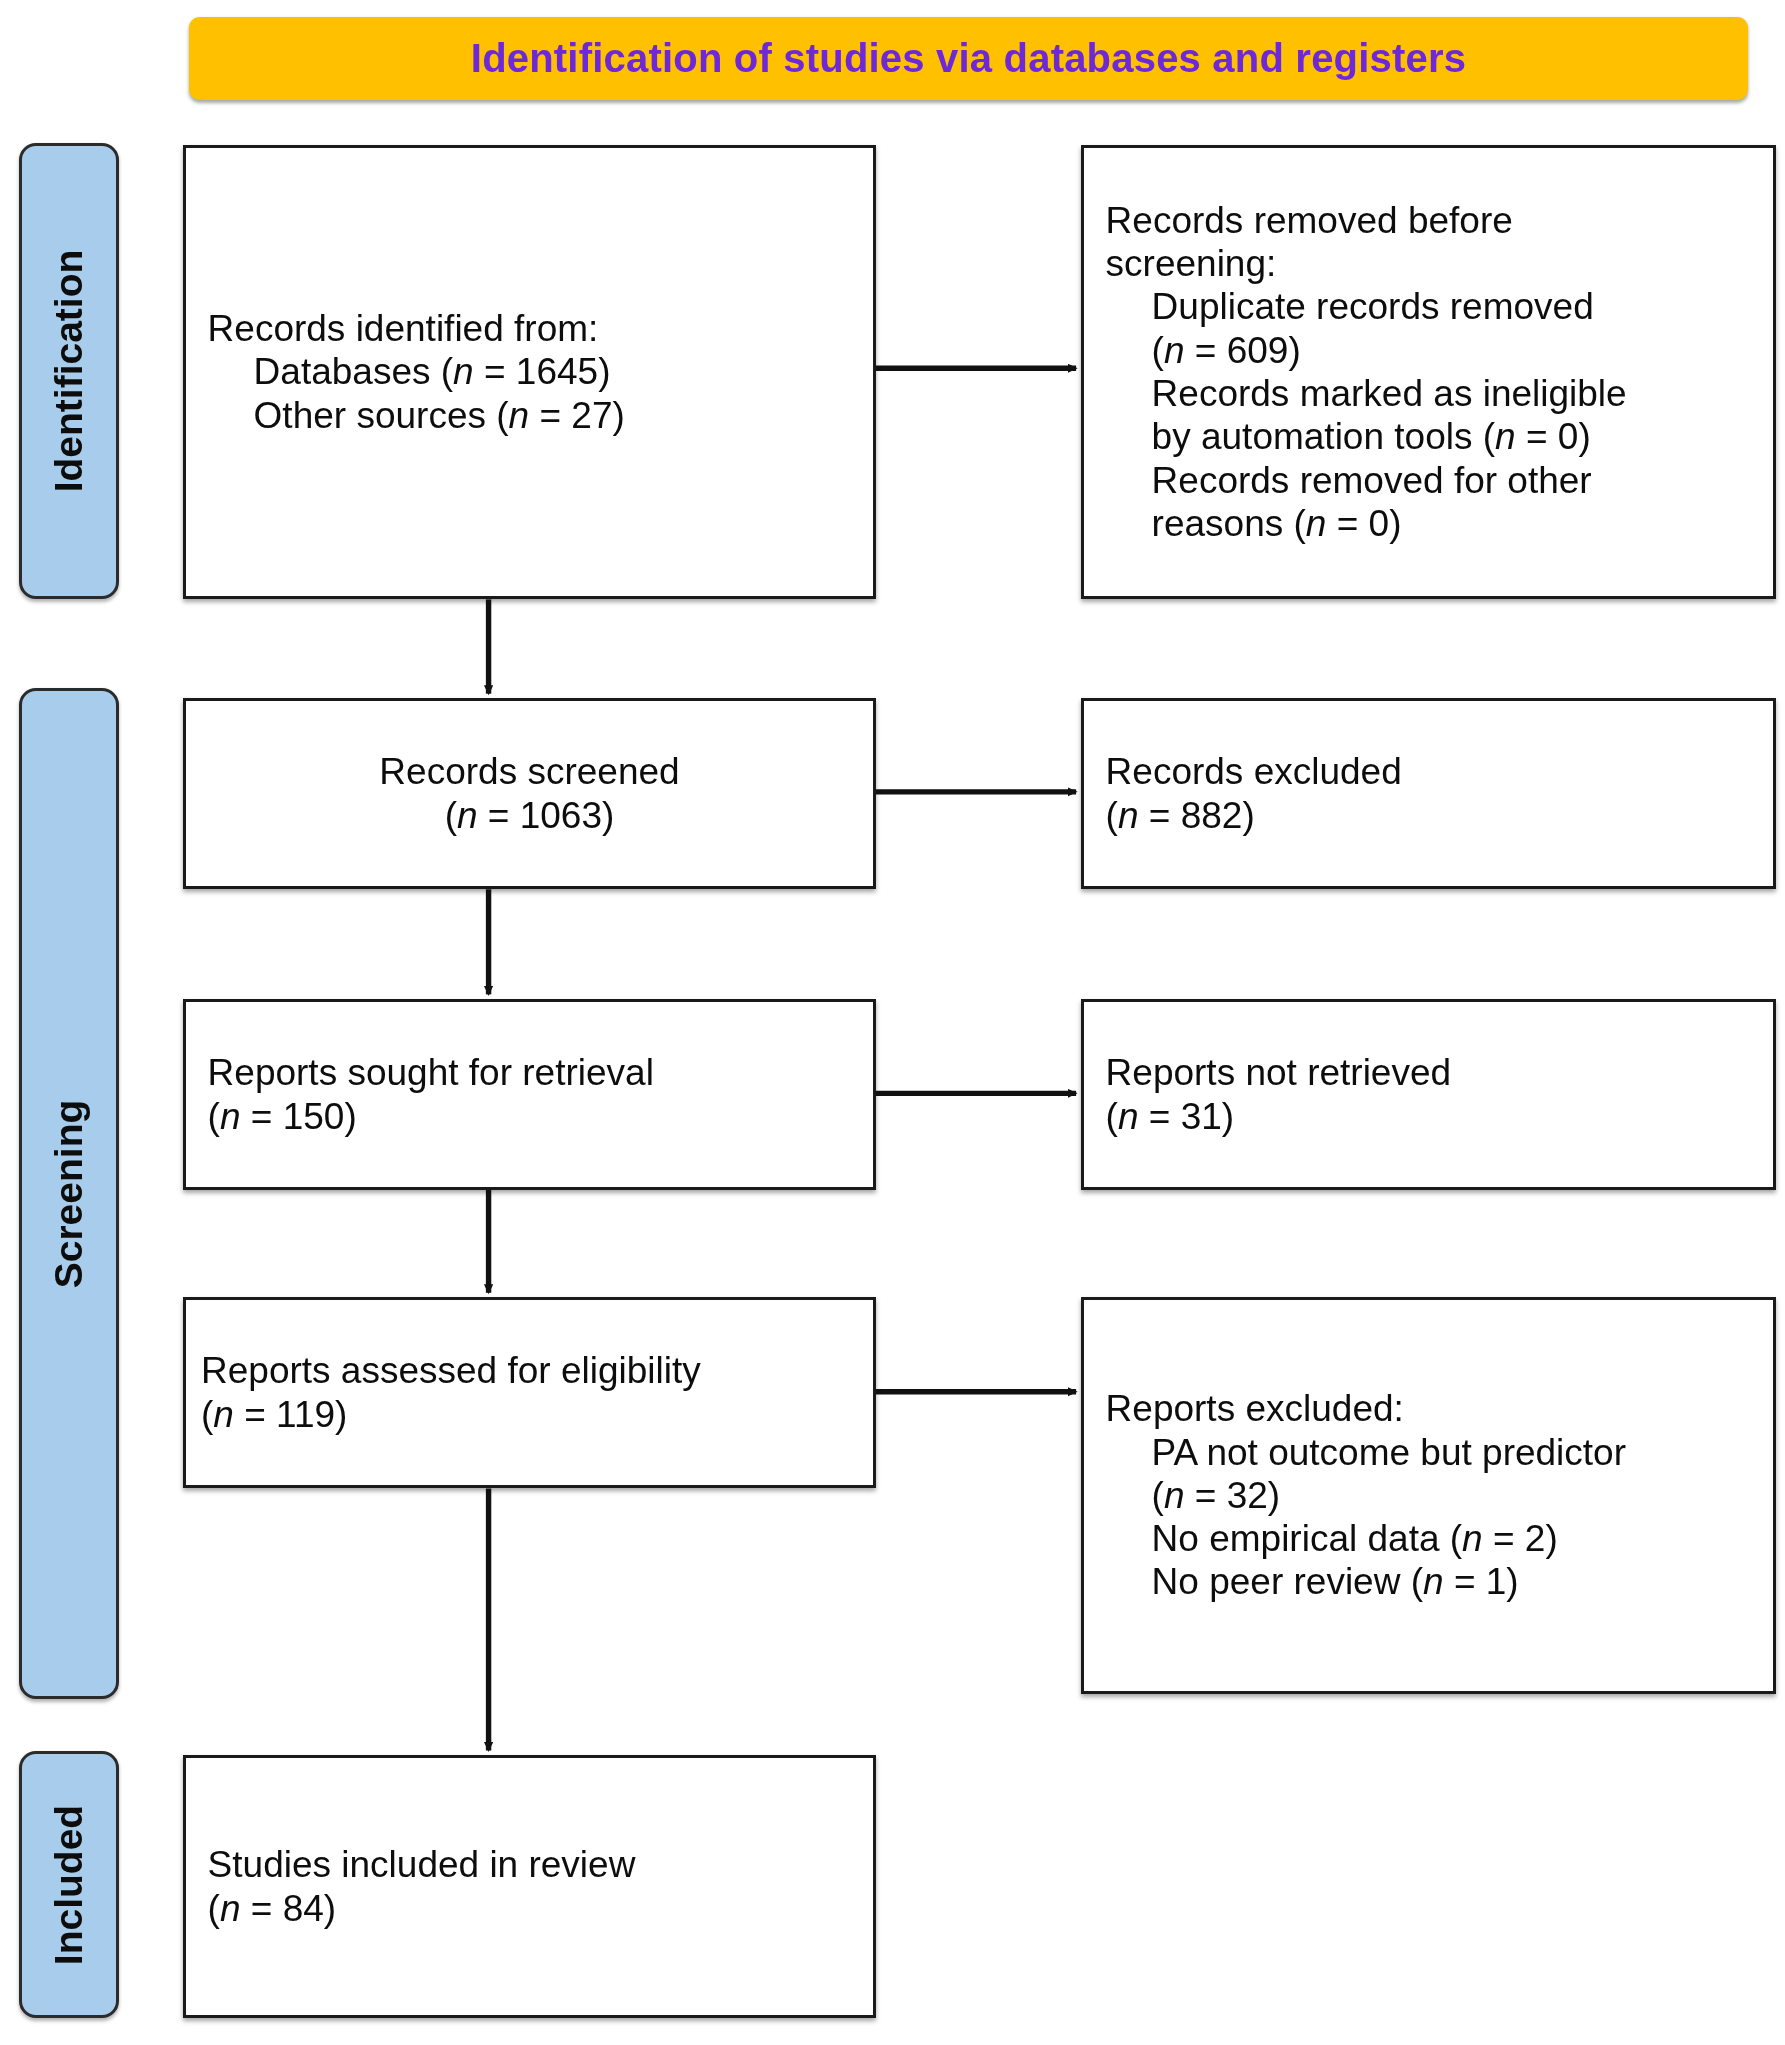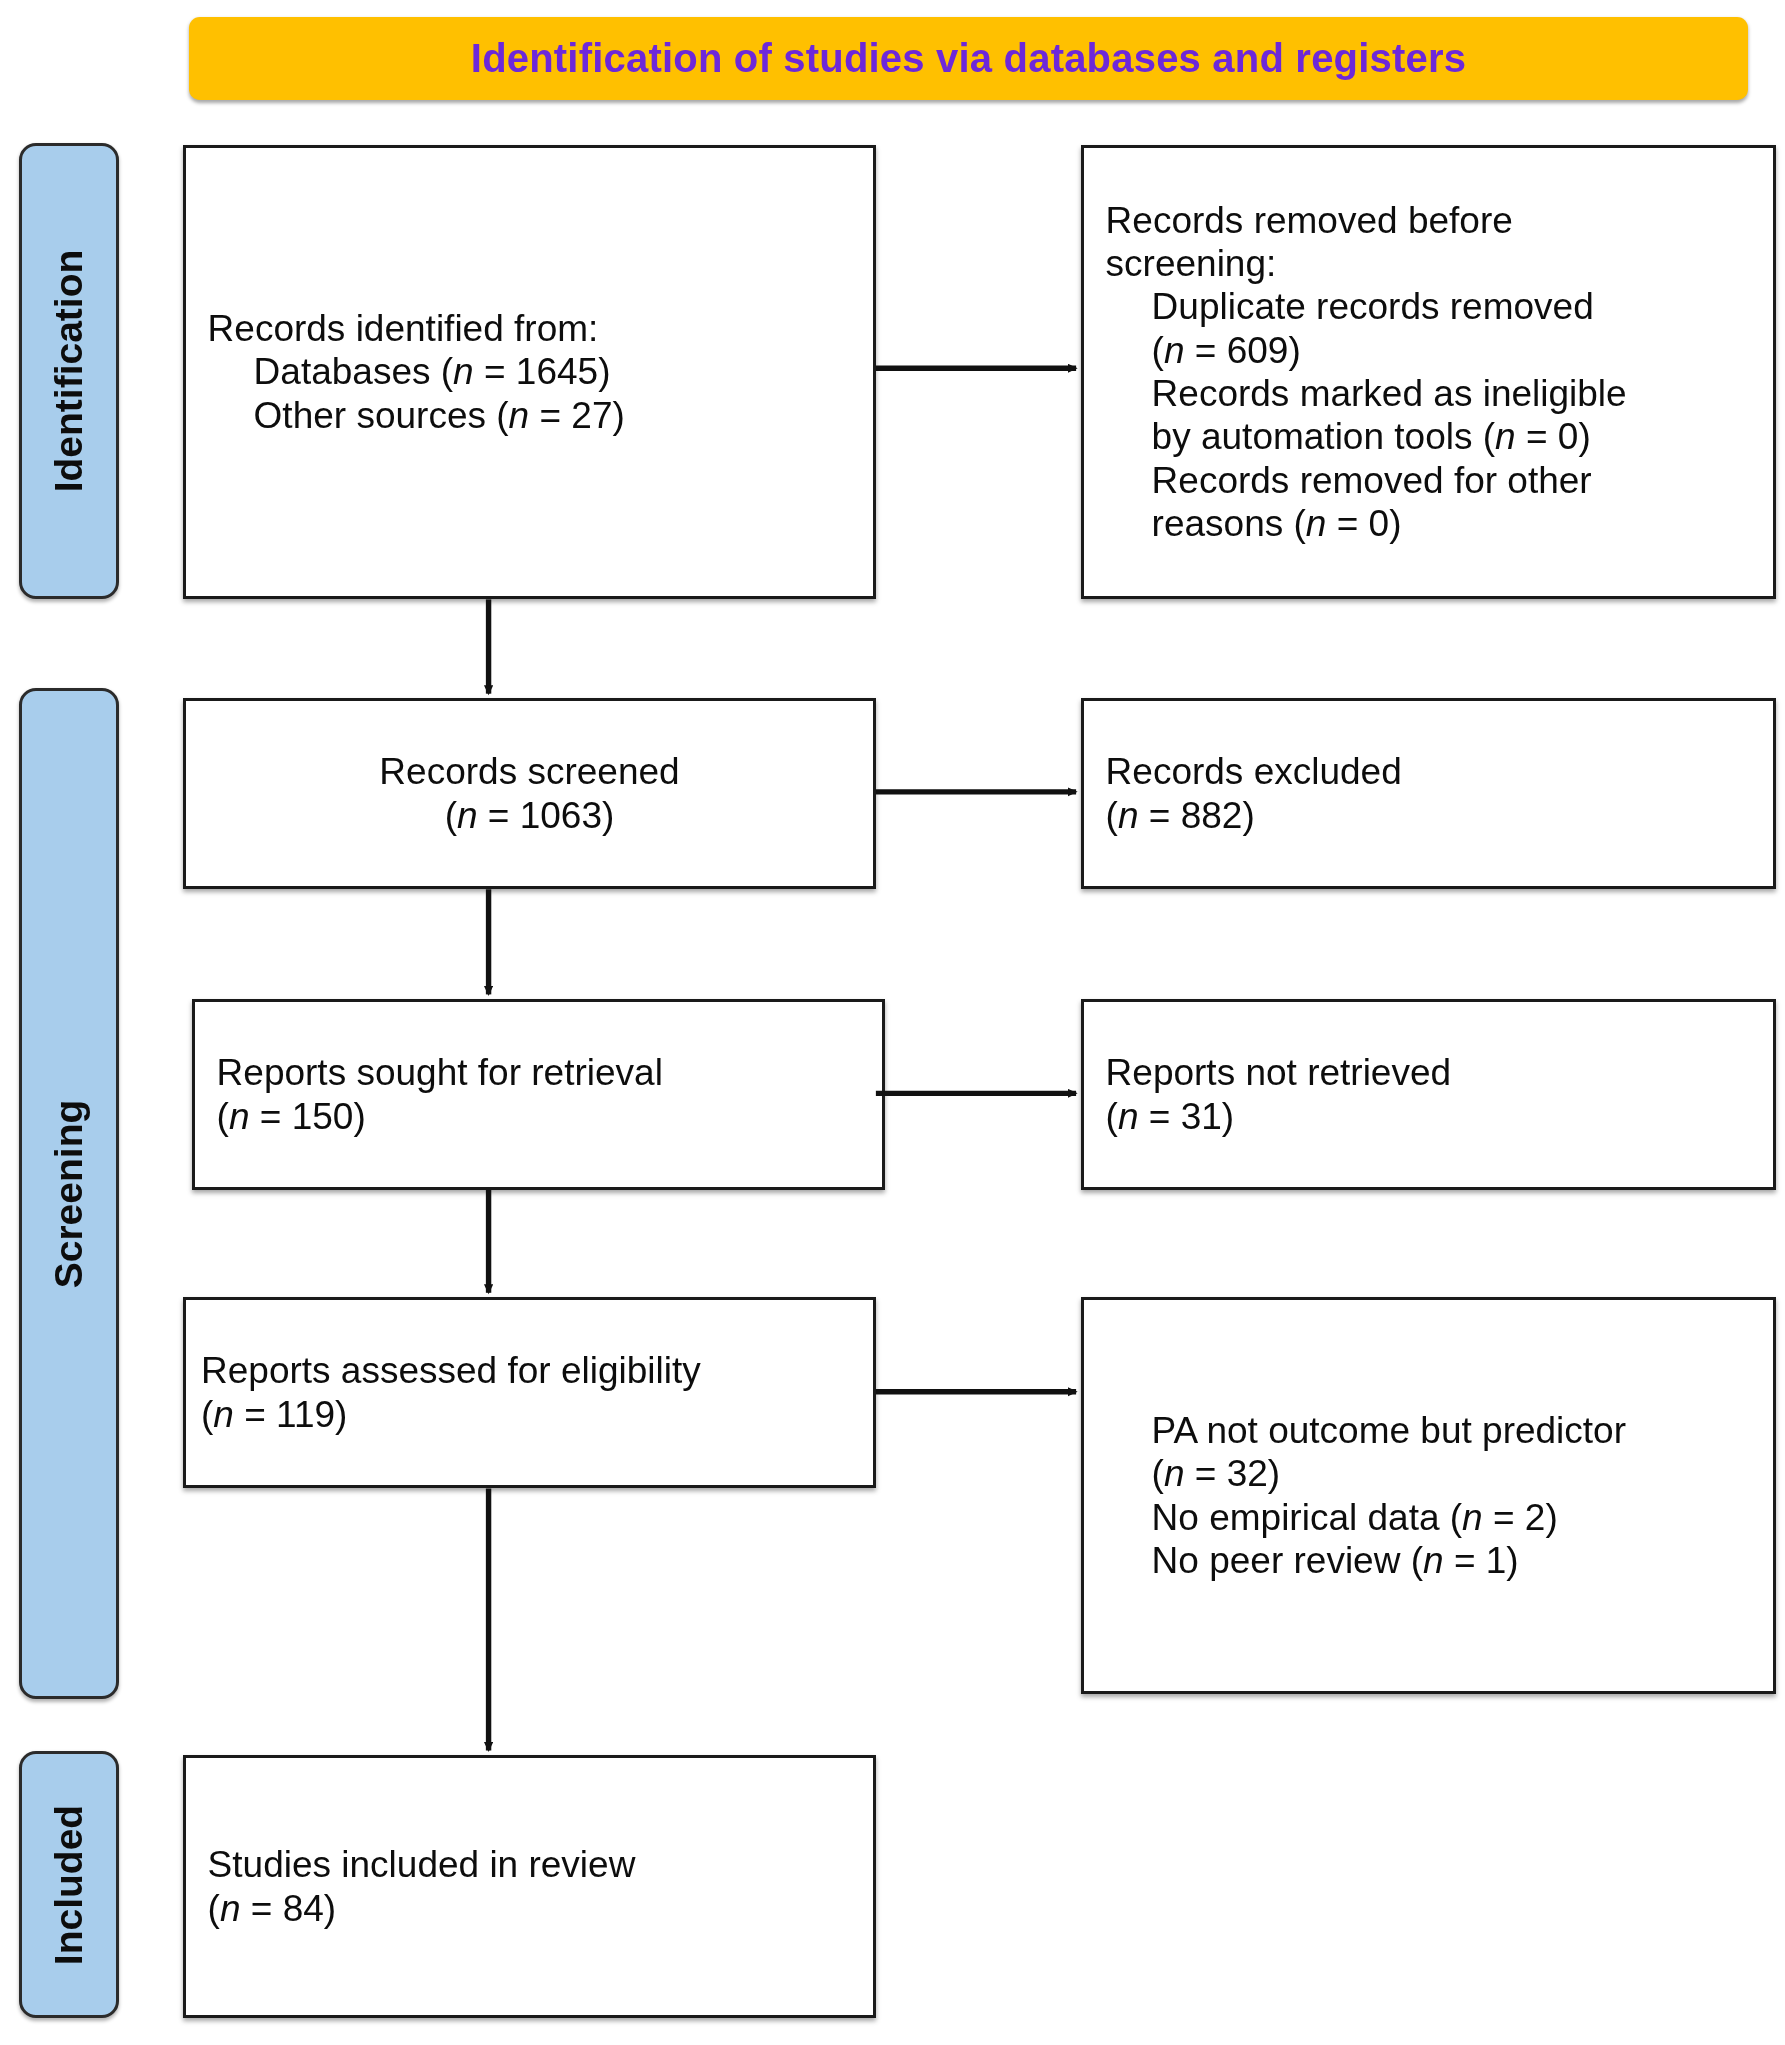--- a/index.html
+++ b/index.html
@@ -81,21 +81,21 @@
     line-height: 1.17;
     color: #0d0d0d;
     white-space: nowrap;
   }
   .flow-box .line.indent { padding-left: 46px; }
   .flow-box .line i { font-style: italic; }
 
   
   #box-identified      { left: 183px; top: 145px;  width: 693px; height: 454px; }
   #box-screened        { left: 183px; top: 698px;  width: 693px; height: 191px; align-items: center; }
-  #box-sought          { left: 192px; top: 999px; width: 693px; height: 191px; }
+  #box-sought          { left: 183px; top: 999px; width: 693px; height: 191px; }
   #box-assessed        { left: 183px; top: 1297px; width: 693px; height: 191px; padding-left: 15px; }
   #box-included        { left: 183px; top: 1755px; width: 693px; height: 263px; }
 
   
   #box-removed-before  { left: 1081px; top: 145px;  width: 695px; height: 454px; }
   #box-records-excl    { left: 1081px; top: 698px;  width: 695px; height: 191px; }
   #box-not-retrieved   { left: 1081px; top: 999px; width: 695px; height: 191px; }
   #box-reports-excl    { left: 1081px; top: 1297px; width: 695px; height: 397px; }
 
   
@@ -156,20 +156,21 @@
   <div class="flow-box" id="box-not-retrieved">
       <div class="line">Reports not retrieved</div>
       <div class="line">(<i>n</i> = 31)</div>
     </div>
 
   <div class="flow-box" id="box-assessed">
       <div class="line">Reports assessed for eligibility</div>
       <div class="line">(<i>n</i> = 119)</div>
     </div>
   <div class="flow-box" id="box-reports-excl">
+      <div class="line">Reports excluded:</div>
       <div class="line indent">PA not outcome but predictor</div>
       <div class="line indent">(<i>n</i> = 32)</div>
       <div class="line indent">No empirical data (<i>n</i> = 2)</div>
       <div class="line indent">No peer review (<i>n</i> = 1)</div>
     </div>
 
   <div class="flow-box" id="box-included">
       <div class="line">Studies included in review</div>
       <div class="line">(<i>n</i> = 84)</div>
     </div>

